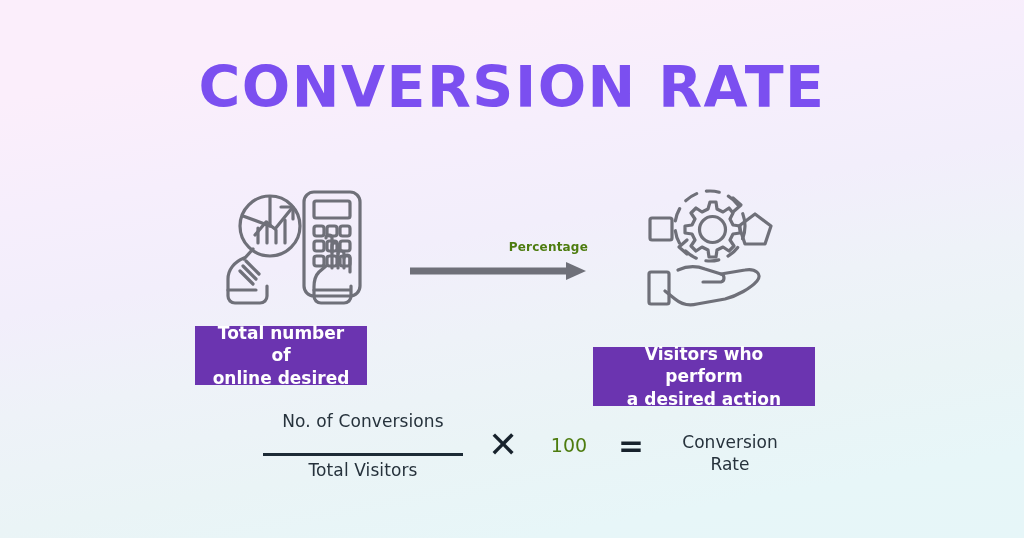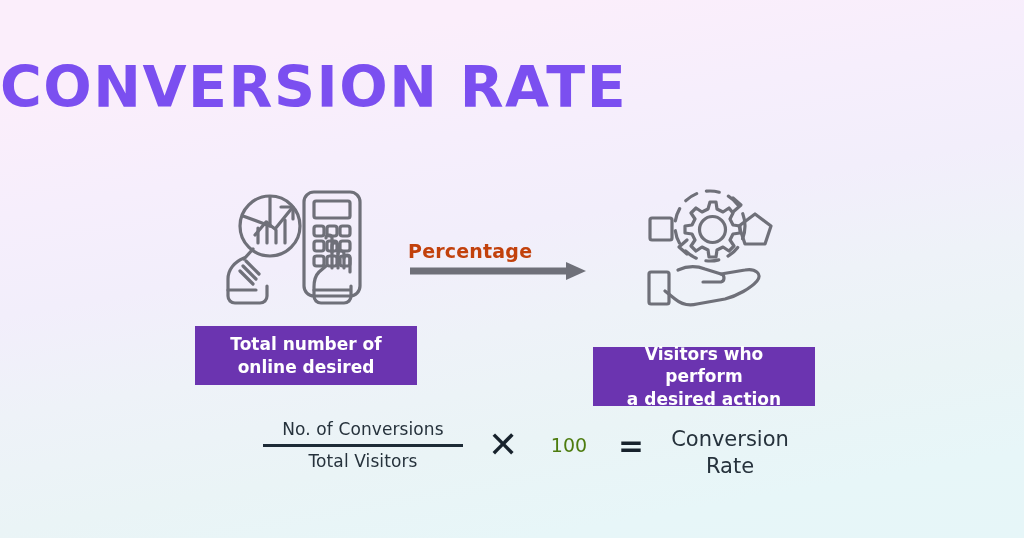--- a/index.html
+++ b/index.html
@@ -29,20 +29,21 @@
     width: 1024px;
     height: 538px;
   }
 
   
   #title {
     position: absolute;
     top: 56px;
     left: 0;
     width: 1024px;
+    text-align: center;
     font-family: "DejaVu Sans", sans-serif;
     font-size: 57px;
     font-weight: 700;
     letter-spacing: 1.5px;
     color: #7b4ff0;
     line-height: 1.1;
     white-space: nowrap;
   }
 
   
@@ -60,25 +61,25 @@
     left: 408px;
     top: 240px;
     width: 180px;
     height: 40px;
   }
   #arrow-label {
     position: absolute;
     top: 0;
     left: 0;
     width: 180px;
-    text-align: left;
-    font-family: "DejaVu Sans", sans-serif;
-    font-size: 19px;
-    font-weight: 700;
-    color: #c2410c;
+    text-align: right;
+    font-family: "DejaVu Sans", sans-serif;
+    font-size: 12px;
+    font-weight: 700;
+    color: #4d7c0f;
     letter-spacing: 0.2px;
   }
   #arrow-shape {
     position: absolute;
     top: 22px;
     left: 0;
   }
 
   
   .label-box {
@@ -88,21 +89,21 @@
     font-family: "DejaVu Sans", sans-serif;
     font-size: 17px;
     font-weight: 700;
     line-height: 1.32;
     text-align: center;
     display: flex;
     align-items: center;
     justify-content: center;
     padding: 6px 12px;
   }
-  #box-left  { left: 195px; top: 326px; width: 222px; height: 59px; }
+  #box-left  { left: 195px; top: 326px; width: 172px; height: 59px; }
   #box-right { left: 593px; top: 326px; width: 222px; height: 59px; margin-top: 21px; }
 
   
   #formula {
     position: absolute;
     left: 258px;
     top: 410px;
     width: 540px;
     height: 70px;
     display: flex;
@@ -119,21 +120,21 @@
   }
   #fraction-numerator,
   #fraction-denominator {
     font-family: "DejaVu Sans", sans-serif;
     font-size: 17px;
     font-weight: 400;
     color: #26323c;
     letter-spacing: 0.1px;
     white-space: nowrap;
   }
-  #fraction-numerator { padding-bottom: 5px; }
+  #fraction-numerator { padding-bottom: 22px; }
   #fraction-bar {
     width: 200px;
     height: 3px;
     background: #1d2b36;
     margin-bottom: 4px;
   }
 
   #times-symbol {
     width: 70px;
     text-align: center;
@@ -157,21 +158,21 @@
     font-family: "DejaVu Sans", sans-serif;
     font-size: 31px;
     font-weight: 700;
     color: #17222c;
     line-height: 1;
   }
   #result-label {
     flex: 1;
     text-align: center;
     font-family: "DejaVu Sans", sans-serif;
-    font-size: 21px;
+    font-size: 17px;
     font-weight: 400;
     color: #26323c;
     line-height: 1.3;
     margin-top: 16px;
   }
 </style>
 </head>
 <body>
 
 <div id="infographic">

